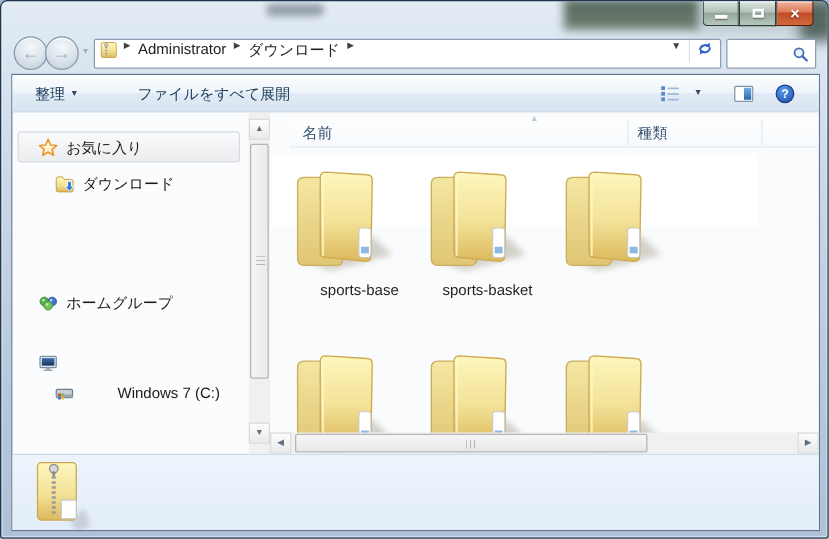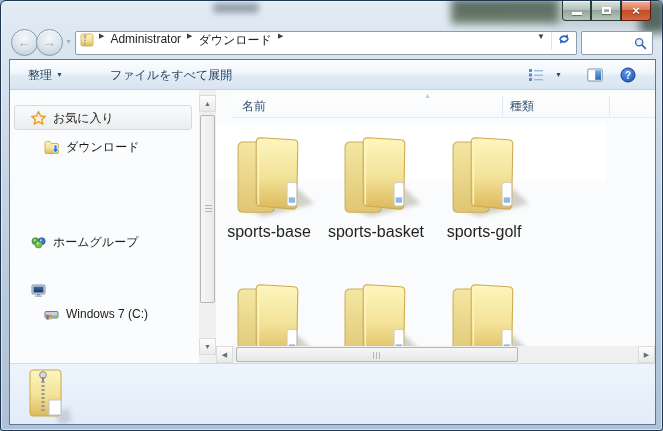--- a/index.html
+++ b/index.html
@@ -98,21 +98,21 @@
   .fh-name{left:10px;}
   .fh-type{left:278px;}
   .fh-sort{position:absolute;left:192px;top:-2px;font-size:7px;color:#b2cbe4;}
   .fh-div{position:absolute;top:2px;width:1px;height:20px;background:#dde8f2;}
   .fh-div1{left:270px;}
   .fh-div2{left:377px;}
   .white-rect{position:absolute;left:0;top:33px;width:390px;height:58px;background:#fff;}
 
   .fcell{position:absolute;width:100px;text-align:center;}
   .fcell svg{display:block;margin:0 auto;}
-  .fcell .flabel{font-size:16px;color:#1f1f1f;margin-top:2px;line-height:14px;}
+  .fcell .flabel{font-size:12px;color:#1f1f1f;margin-top:2px;line-height:14px;text-align:right;}
   .row1{top:37px;}
   .row2{top:184px;}
   .col1{left:3px;}
   .col2{left:110px;}
   .col3{left:218px;}
 
   
   .hscroll{position:absolute;left:0;right:0;bottom:0;height:17px;background:#f0f0f0;z-index:6;}
   .hscroll-left{left:0;top:0;}
   .hscroll-right{right:0;top:0;left:auto;}
@@ -349,21 +349,21 @@
           <svg class="ic" viewBox="0 0 16 16">
               <use href="#homegroup-ic"></use>
             </svg>
           <span>ホームグループ</span>
         </div>
         <div class="side-item lvl0" style="top:189px;">
           <svg class="ic" viewBox="0 0 16 16">
               <use href="#computer-ic"></use>
             </svg>
         </div>
-        <div class="side-item lvl1" style="top:213px;">
+        <div class="side-item lvl1" style="top:213px;gap:28px;">
           <svg class="ic" viewBox="0 0 16 16">
               <use href="#drive-ic"></use>
             </svg>
           <span>Windows 7 (C:)</span>
         </div>
       </div>
 
       <div class="sscroll">
         <div class="scroll-btn sscroll-up">▲</div>
         <div class="sscroll-thumb">
@@ -392,21 +392,20 @@
         <div class="fcell row1 col2">
           <svg width="96" height="96" viewBox="0 0 90 90">
               <use href="#folder-lg"></use>
             </svg>
           <div class="flabel">sports-basket</div>
         </div>
         <div class="fcell row1 col3">
           <svg width="96" height="96" viewBox="0 0 90 90">
               <use href="#folder-lg"></use>
             </svg>
-          <div class="flabel">sports-golf</div>
         </div>
 
         <div class="fcell row2 col1">
           <svg width="96" height="96" viewBox="0 0 90 90">
               <use href="#folder-lg"></use>
             </svg>
         </div>
         <div class="fcell row2 col2">
           <svg width="96" height="96" viewBox="0 0 90 90">
               <use href="#folder-lg"></use>

